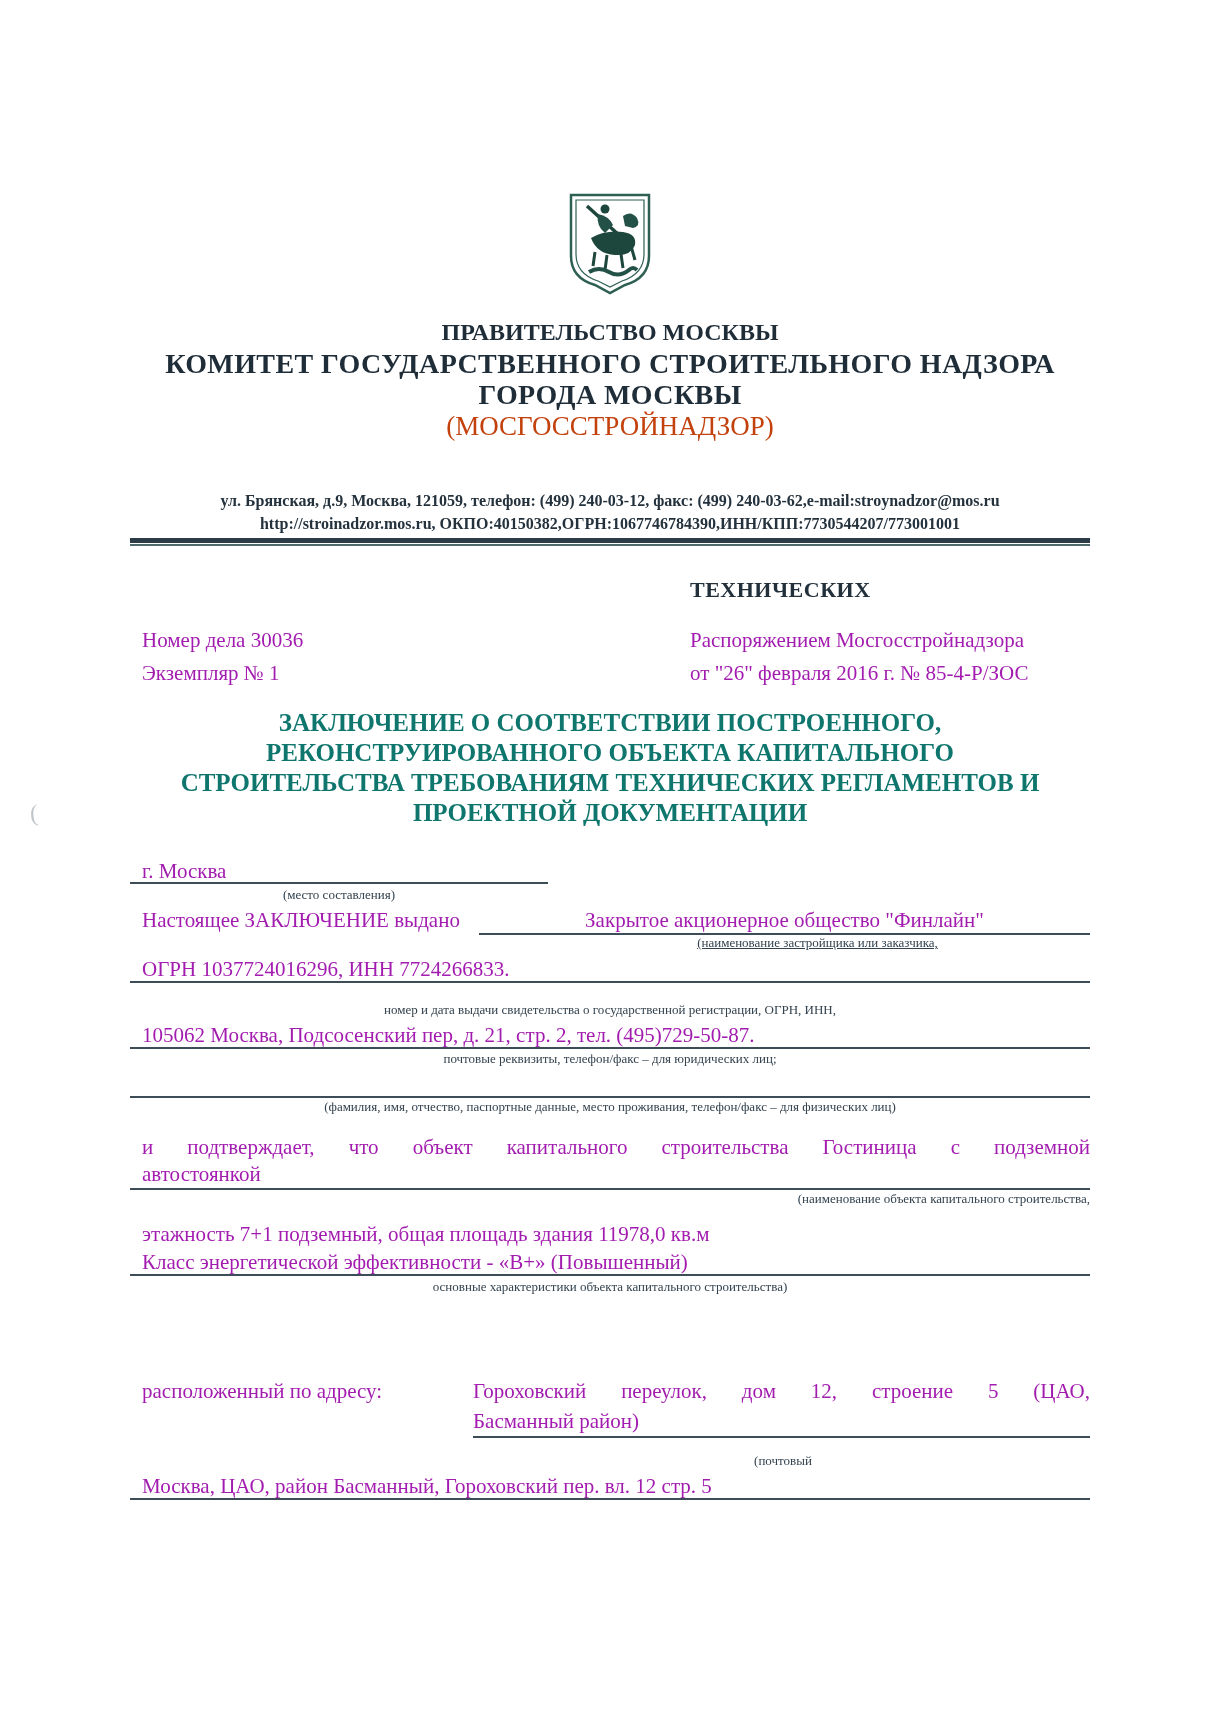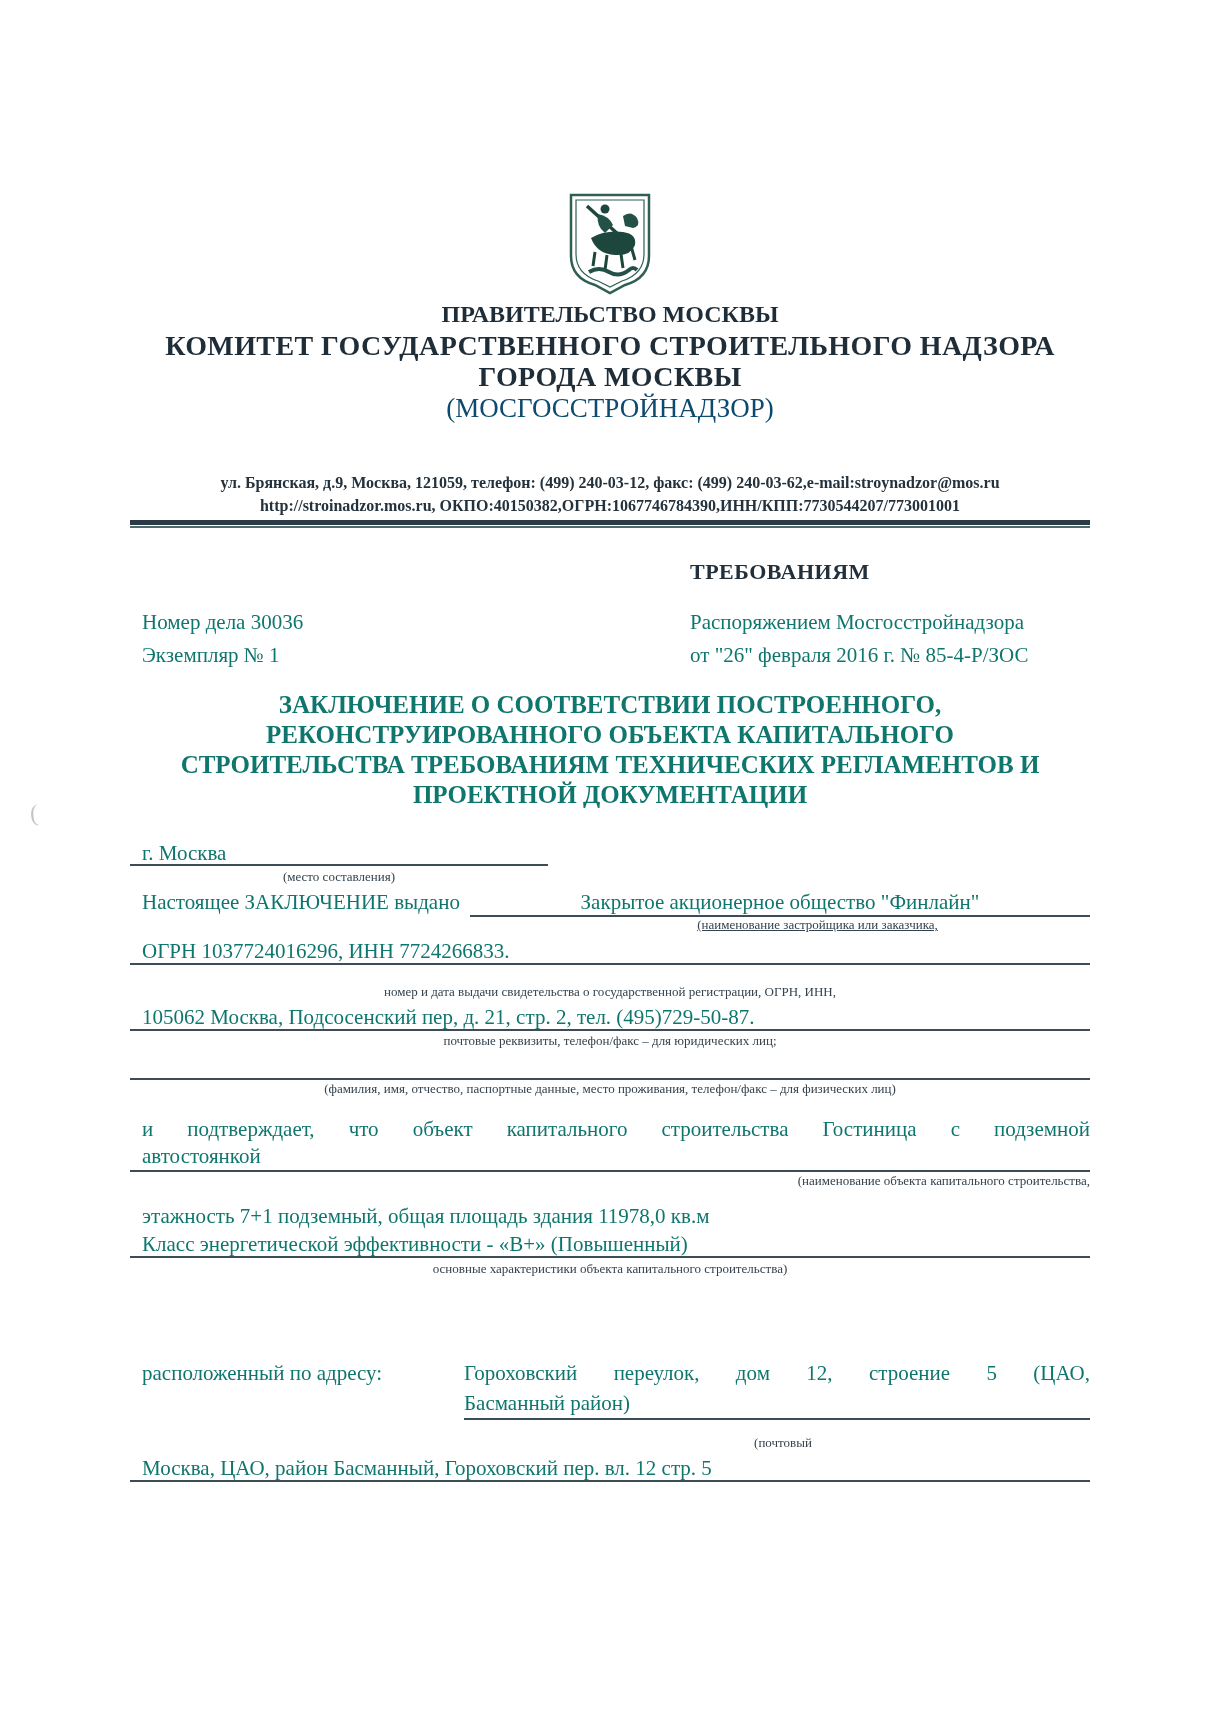--- a/index.html
+++ b/index.html
@@ -6,40 +6,40 @@
   .page {
     position:relative; width:1220px; height:1732px; margin:0 auto;
     background:#ffffff; overflow:hidden;
     font-family:"Liberation Serif","DejaVu Serif",serif;
     color:#2b3845;
   }
   .content { position:absolute; left:130px; top:0; width:960px; }
 
   
   .emblem-wrap { padding-top:192px; text-align:center; }
-  .org-gov { margin-top:0; text-align:center; font-weight:bold; font-size:24px; line-height:28px; color:#1f2d38; }
+  .org-gov { margin-top:18px; text-align:center; font-weight:bold; font-size:24px; line-height:28px; color:#1f2d38; }
   .org-committee { margin-top:2px; text-align:center; font-weight:bold; font-size:28px; line-height:31px; letter-spacing:.4px; color:#1f2d38; }
-  .org-short { text-align:center; font-size:27px; line-height:33px; color:#0c4a6e; }
+  .org-short { text-align:center; font-size:27px; line-height:33px; color:#c2410c; }
   .contacts { margin-top:46px; text-align:center; font-weight:bold; font-size:16px; line-height:23px; color:#24323d; }
   .rule {
     margin-top:3px; height:8px;
     background:linear-gradient(#2c3c46 0 5px,#ffffff 5px 6px,#4e6a6d 6px 8px);
   }
 
   
   .approved { margin-top:30px; margin-left:560px; font-weight:bold; font-size:22px; line-height:28px; letter-spacing:.5px; color:#22303b; }
   .cols { margin-top:20px; display:flex; font-size:21px; line-height:33px; }
   .col-left { margin-left:12px; }
   .col-right { margin-left:auto; width:400px; }
 
   
   .doc-title { margin-top:18px; text-align:center; font-weight:bold; font-size:25px; line-height:30px; color:#0f766e; }
 
   
-  .bodytext { font-size:21px; color:#0f766e; }
+  .bodytext { font-size:21px; color:#a21caf;gap:9px; }
   .note { font-size:13px; line-height:14px; color:#33424e; text-align:center; }
   .uline { border-bottom:2px solid #3d4d58; }
 
   .city-field { margin-top:32px; width:418px; padding-left:12px; box-sizing:border-box; line-height:22px; }
   .city-note { width:418px; margin-top:4px; }
 
   .issued-row { margin-top:5px; display:flex; line-height:26px; }
   .issued-label { padding-left:12px; white-space:nowrap; }
   .issued-value { flex:1; margin-left:10px; text-align:center; }
   .issued-note { margin-top:1px; margin-left:415px; width:545px;text-decoration:underline; }
@@ -97,21 +97,21 @@
     </div>
     <div class="org-short">(МОСГОССТРОЙНАДЗОР)</div>
 
     <div class="contacts">
       <div>ул. Брянская, д.9, Москва, 121059, телефон: (499) 240-03-12, факс: (499) 240-03-62,e-mail:stroynadzor@mos.ru</div>
       <div>http://stroinadzor.mos.ru, ОКПО:40150382,ОГРН:1067746784390,ИНН/КПП:7730544207/773001001</div>
     </div>
 
     <div class="rule"></div>
 
-    <div class="approved">ТРЕБОВАНИЯМ</div>
+    <div class="approved">ТЕХНИЧЕСКИХ</div>
 
     <div class="cols bodytext">
       <div class="col-left">
         <div>Номер дела 30036</div>
         <div>Экземпляр № 1</div>
       </div>
       <div class="col-right">
         <div>Распоряжением Мосгосстройнадзора</div>
         <div>от "26" февраля 2016 г. № 85-4-Р/ЗОС</div>
       </div>

